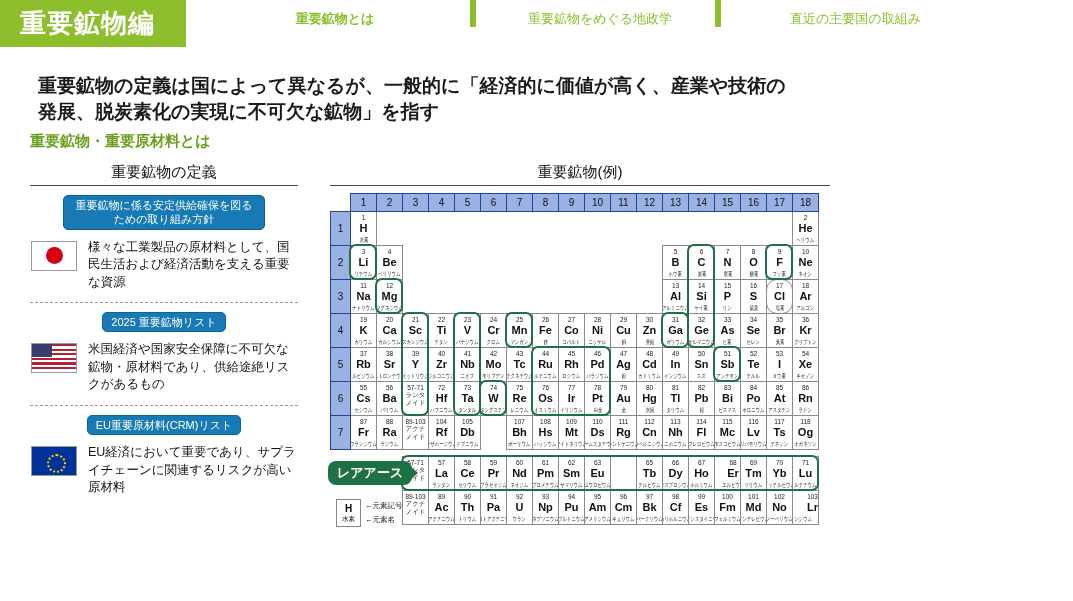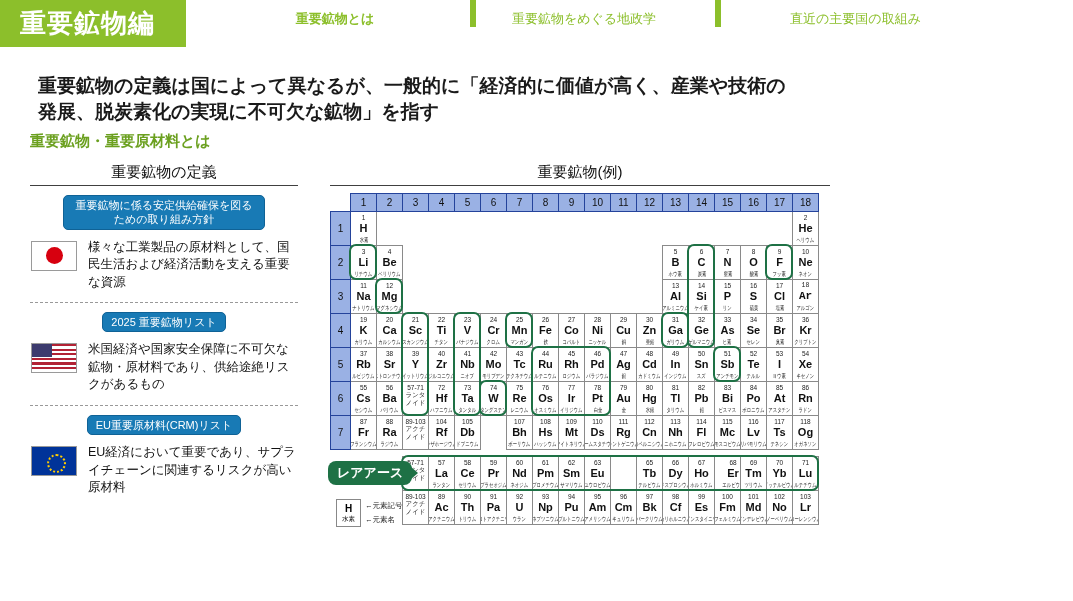--- a/index.html
+++ b/index.html
@@ -7,21 +7,21 @@
   body { font-family: "Liberation Sans", "DejaVu Sans", sans-serif; }
   .slide { position:relative; width:1073px; height:601px; background:#fff; overflow:hidden; margin:0 auto; }
 
   
   .hdr-badge { position:absolute; left:0; top:0; width:186px; height:47px;
     display:flex; align-items:center; padding-left:20px;
     color:#fff; font-size:26px; font-weight:bold; letter-spacing:1px; }
   .tab { position:absolute; top:10px; font-size:13px; text-align:center; cursor:default; }
   .tab.active { font-weight:bold; }
   .tab1 { left:252px; width:166px; }
-  .tab2 { left:489px; width:190px; }
+  .tab2 { left:505px; width:190px; }
   .tab3 { left:768px; width:175px; }
   .tab-divider { position:absolute; top:0; width:6px; height:27px; }
 
   
   .intro { position:absolute; left:38px; top:73px; width:1000px;
     font-size:19px; font-weight:bold; color:#1a1a1a; line-height:1.35; }
   .subtitle { position:absolute; left:30px; top:132px; font-size:15px; font-weight:bold; }
 
   
   .left-panel { position:absolute; left:30px; top:163px; width:268px; }
@@ -227,26 +227,26 @@
           <div class="ecell" style="grid-area: 4 / 16;">
             <div class="el-num">15</div>
             <div class="el-sym">P</div>
             <div class="el-name">リン</div>
           </div>
           <div class="ecell" style="grid-area: 4 / 17;">
             <div class="el-num">16</div>
             <div class="el-sym">S</div>
             <div class="el-name">硫黄</div>
           </div>
-          <div class="ecell" style="grid-area: 4 / 18;">
+          <div class="ecell" style="grid-area: 4 / 18; border-radius: 11px;">
             <div class="el-num">17</div>
             <div class="el-sym">Cl</div>
             <div class="el-name">塩素</div>
           </div>
-          <div class="ecell" style="grid-area: 4 / 19; font-family: Liberation Mono, monospace;">
+          <div class="ecell" style="grid-area: 4 / 19;">
             <div class="el-num">18</div>
             <div class="el-sym">Ar</div>
             <div class="el-name">アルゴン</div>
           </div>
           <div class="ecell" style="grid-area: 5 / 2;">
             <div class="el-num">19</div>
             <div class="el-sym">K</div>
             <div class="el-name">カリウム</div>
           </div>
           <div class="ecell" style="grid-area: 5 / 3;">
@@ -776,21 +776,21 @@
           <div class="ecell" style="grid-area: 2 / 17;">
             <div class="el-num">101</div>
             <div class="el-sym">Md</div>
             <div class="el-name">メンデレビウム</div>
           </div>
           <div class="ecell" style="grid-area: 2 / 18;">
             <div class="el-num">102</div>
             <div class="el-sym">No</div>
             <div class="el-name">ノーベリウム</div>
           </div>
-          <div class="ecell" style="grid-area: 2 / 19;">
+          <div class="ecell" style="grid-area: 2 / 19; align-items: flex-end;">
             <div class="el-num">103</div>
             <div class="el-sym">Lr</div>
             <div class="el-name">ローレンシウム</div>
           </div>
           <div class="hl-box" style="grid-area: 1 / 4 / auto / 20;"></div>
         </div>
     </div>
   </div>
 
 </div>

